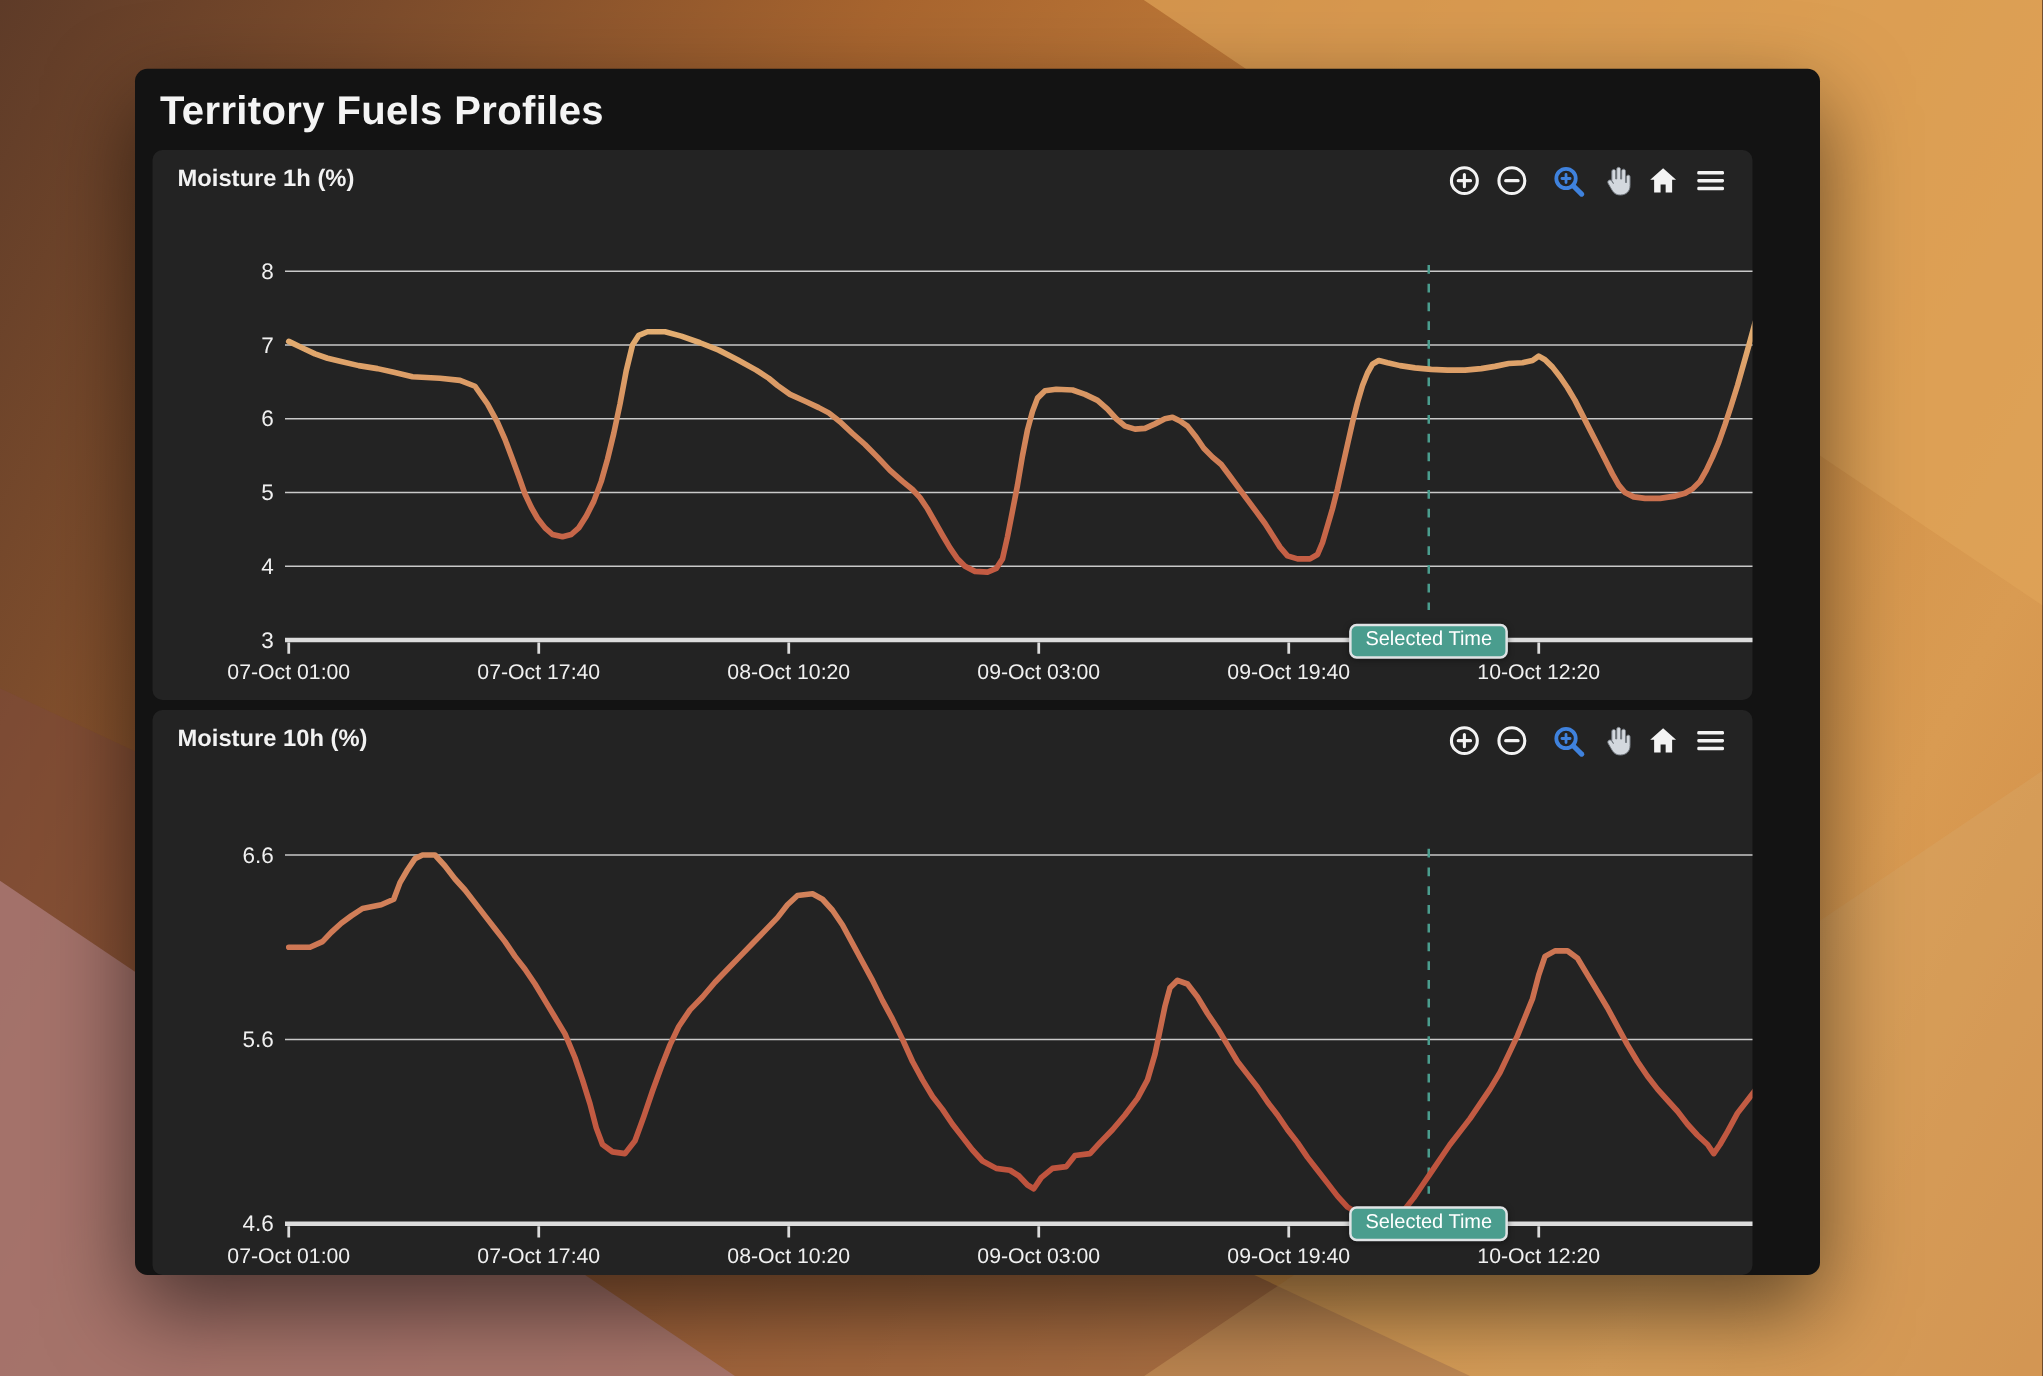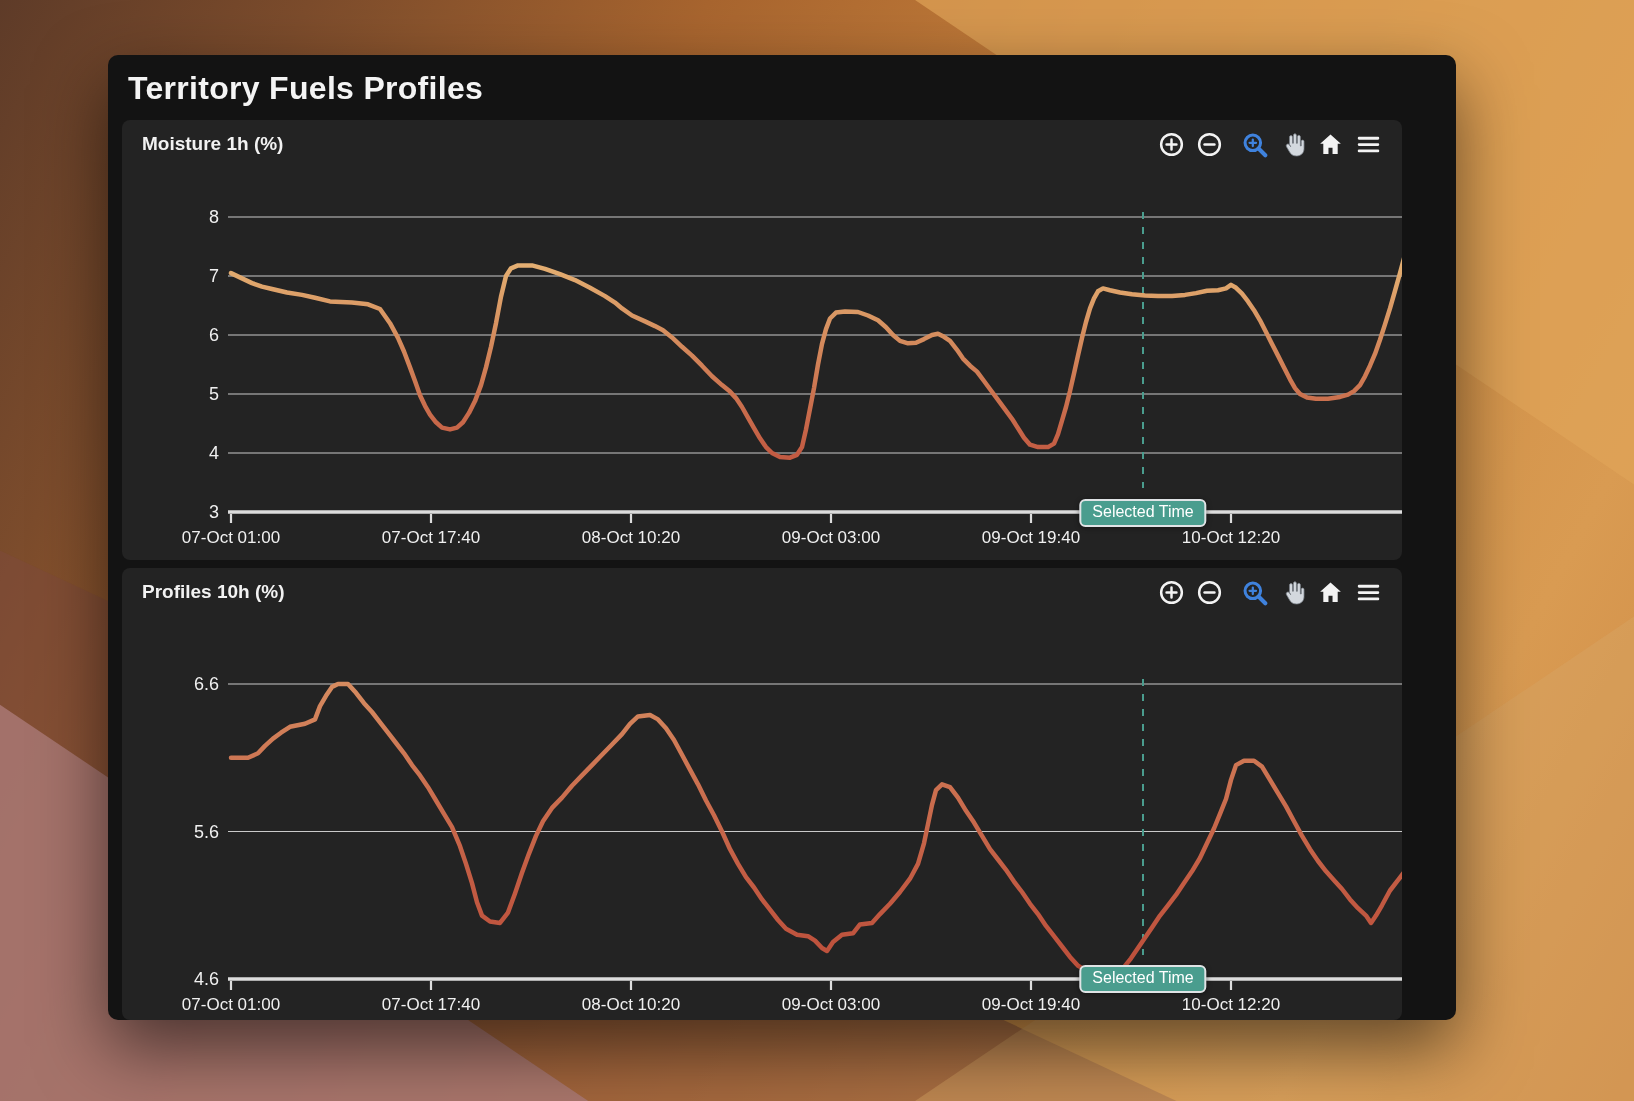--- a/index.html
+++ b/index.html
@@ -132,21 +132,21 @@
         <text x="909" y="423" text-anchor="middle" fill="#f0f0f0" font-size="17">09-Oct 19:40</text>
         <line x1="1109" y1="394" x2="1109" y2="403" stroke="#dcdcdc" stroke-width="2.2"></line>
         <text x="1109" y="423" text-anchor="middle" fill="#f0f0f0" font-size="17">10-Oct 12:20</text>
         <path d="M109.0 153.1L120.0 158.4L130.0 163.1L140.0 166.6L150.0 169.0L165.0 172.5L180.0 174.9L193.0 177.8L208.0 181.4L230.0 182.6L246.0 184.3L258.0 189.0L268.0 203.2L276.0 217.9L282.0 231.5L288.0 247.4L293.0 261.0L298.0 275.2L303.0 285.8L308.0 294.6L314.0 302.3L320.0 307.6L328.0 309.4L335.0 307.6L341.0 302.3L347.0 292.9L353.0 281.1L359.0 265.1L364.0 247.4L369.0 226.8L374.0 203.2L379.0 176.6L384.0 156.0L389.0 148.3L396.0 145.4L410.0 145.4L423.0 148.9L438.0 154.2L453.0 160.1L468.0 167.8L483.0 176.1L493.0 182.6L500.0 188.4L510.0 195.5L523.0 201.4L533.0 206.1L541.0 210.3L550.0 217.4L560.0 226.8L570.0 235.6L580.0 245.7L590.0 256.3L600.0 265.1L608.0 271.6L614.0 278.1L620.0 287.0L626.0 297.6L632.0 308.2L638.0 318.3L644.0 327.1L650.0 333.0L658.0 337.1L668.0 337.7L675.0 334.8L680.0 327.1L684.0 309.4L688.0 288.8L692.0 268.1L696.0 244.5L700.0 223.9L704.0 209.1L708.0 198.5L714.0 192.6L723.0 191.4L736.0 192.0L746.0 195.5L756.0 200.3L764.0 207.3L771.0 215.0L778.0 220.9L786.0 223.3L794.0 222.7L802.0 219.1L810.0 215.0L816.0 213.8L822.0 216.8L828.0 220.9L835.0 229.8L841.0 238.6L848.0 245.7L855.0 251.6L862.0 261.0L869.0 270.5L876.0 279.9L883.0 289.3L890.0 298.8L896.0 308.2L902.0 317.7L908.0 324.7L916.0 327.1L926.0 327.1L932.0 323.6L936.0 314.1L940.0 300.6L944.0 287.0L948.0 271.1L952.0 253.4L956.0 235.6L960.0 217.9L964.0 202.0L968.0 188.4L972.0 178.4L976.0 171.3L981.0 168.4L988.0 170.2L998.0 172.5L1010.0 174.3L1023.0 175.5L1036.0 176.1L1050.0 176.1L1063.0 174.9L1074.0 173.1L1085.0 170.8L1096.0 170.2L1104.0 168.4L1109.0 164.9L1114.0 167.8L1120.0 173.7L1126.0 181.4L1132.0 190.2L1138.0 200.3L1144.0 212.1L1150.0 223.9L1156.0 235.6L1162.0 247.4L1168.0 259.3L1173.0 268.1L1178.0 274.0L1185.0 277.5L1194.0 278.7L1206.0 278.7L1218.0 276.9L1226.0 274.6L1232.0 271.1L1238.0 265.1L1243.0 256.3L1248.0 245.7L1253.0 233.9L1258.0 219.7L1263.0 204.4L1268.0 188.4L1273.0 170.8L1278.0 153.1L1282.0 138.3L1286.0 127.7L1290.0 124.7L1296.0 127.7L1302.0 130.6L1308.0 133.6L1314.0 131.2L1318.0 126.5" fill="none" stroke="url(#lg0)" stroke-width="4.5" stroke-linejoin="round" stroke-linecap="round"></path>
       </svg>
     <div class="chip" id="chip1">Selected Time</div>
   </div>
 
   <div class="panel" id="panel2">
     <div class="panel-header">
-      <div class="panel-title">Profiles 10h (%)</div>
+      <div class="panel-title">Moisture 10h (%)</div>
       <div class="toolbar">
         <div class="tb-btn">
           <svg width="27" height="27" viewBox="0 0 24 24">
               <circle cx="12" cy="12" r="9.2" fill="none" stroke="#f3f3f3" stroke-width="2.2"></circle>
               <path d="M7.6 12h8.8M12 7.6v8.8" stroke="#f3f3f3" stroke-width="2.2" stroke-linecap="round"></path>
             </svg>
         </div>
         <div class="tb-btn">
           <svg width="27" height="27" viewBox="0 0 24 24">
               <circle cx="12" cy="12" r="9.2" fill="none" stroke="#f3f3f3" stroke-width="2.2"></circle>

